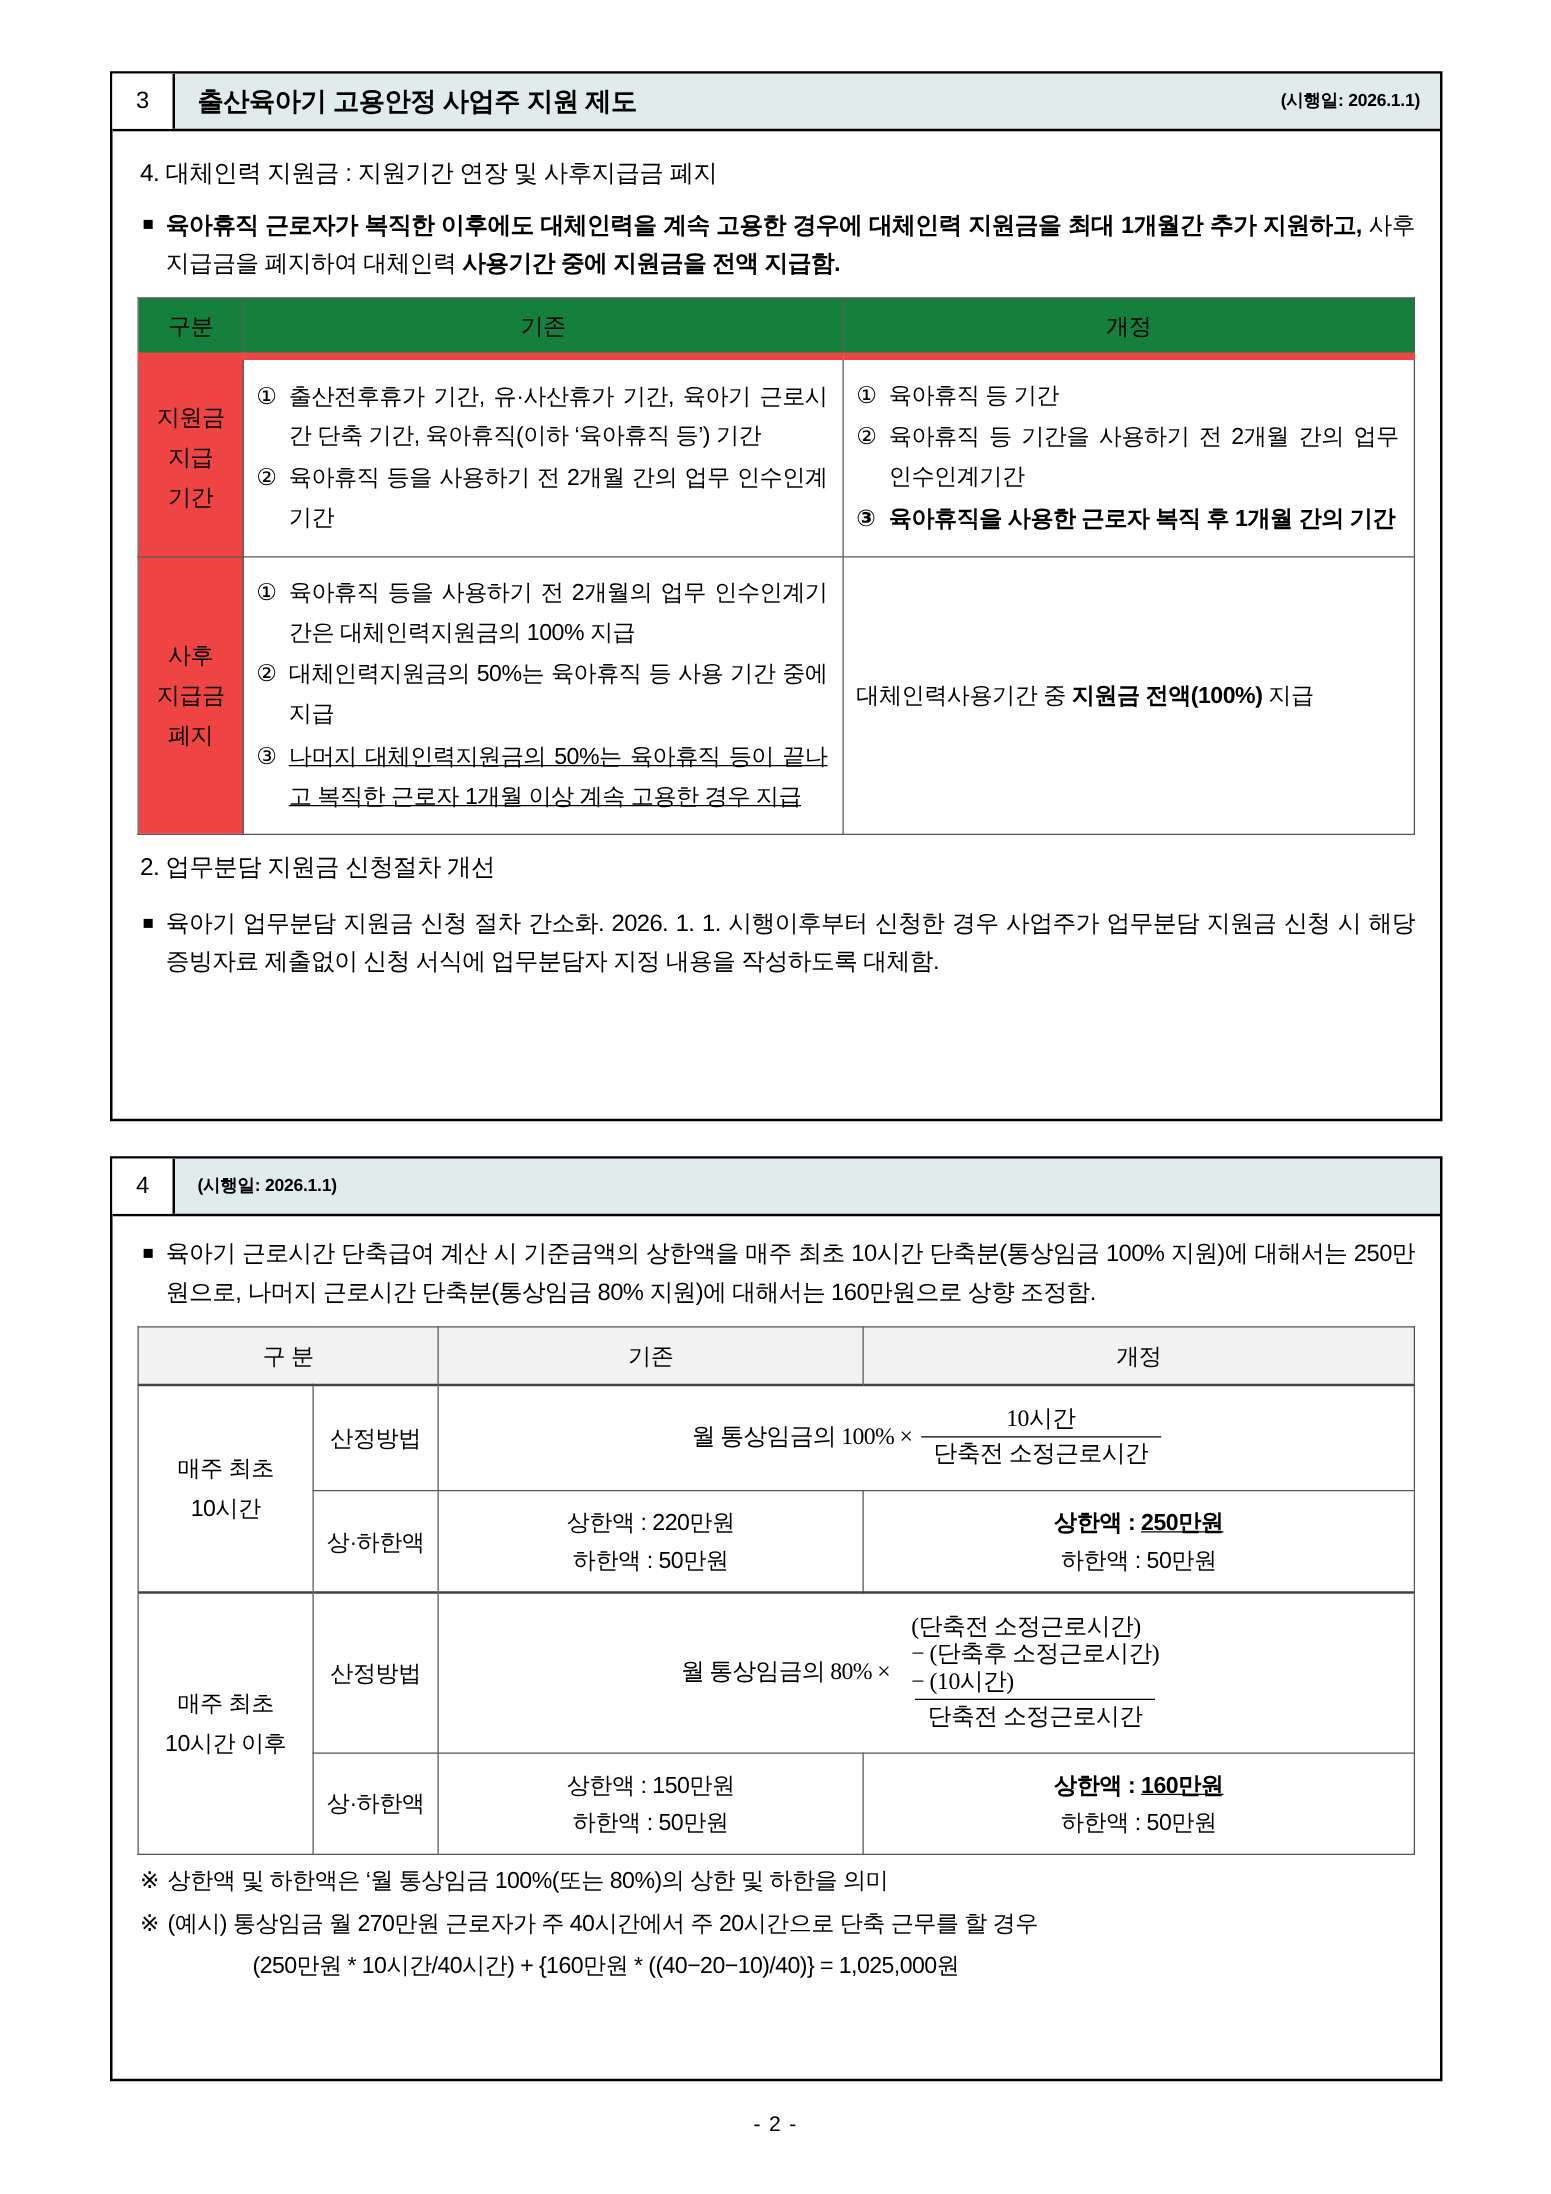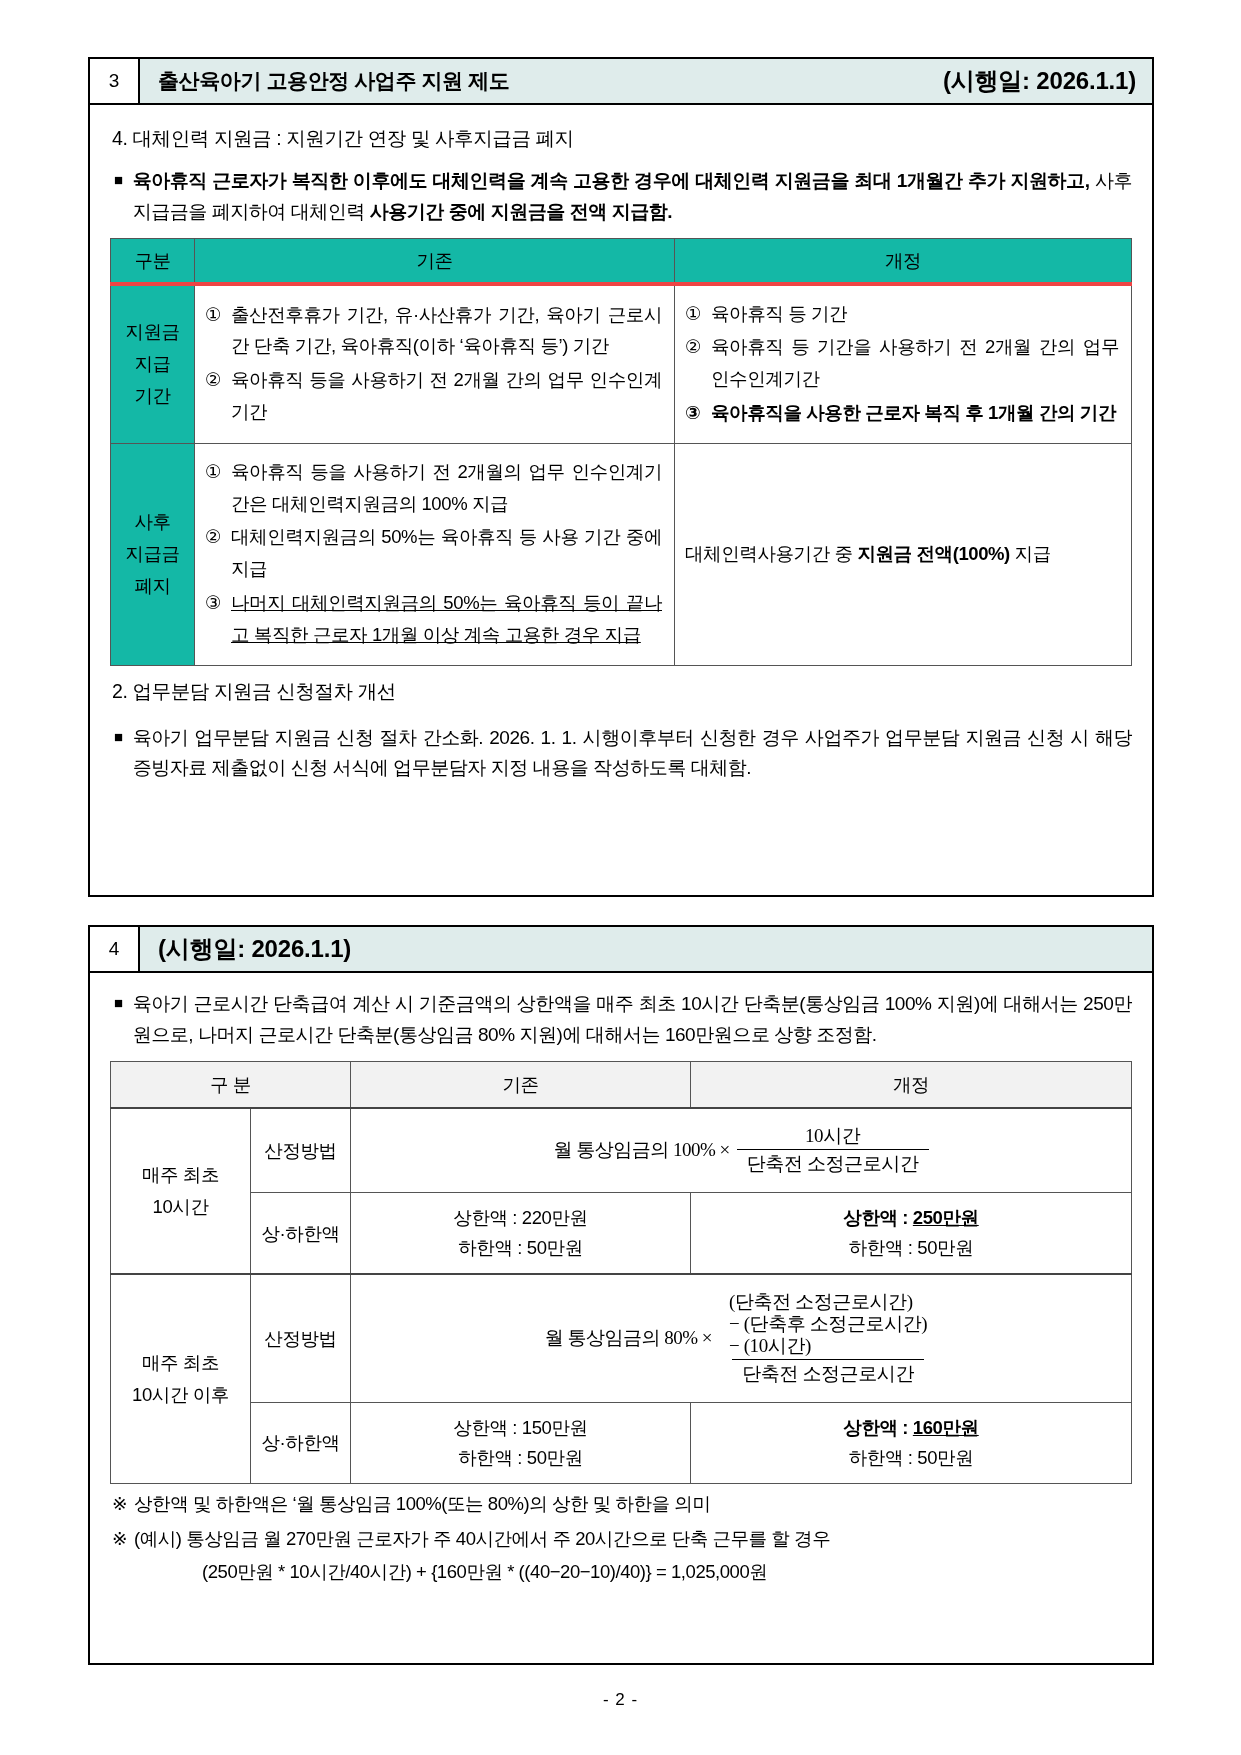--- a/index.html
+++ b/index.html
@@ -52,21 +52,21 @@
     flex: 1;
     display: flex;
     align-items: center;
     justify-content: space-between;
     padding: 0 16px 0 18px;
     font-size: 21px;
     font-weight: bold;
     letter-spacing: -0.4px;
   }
   .sec-date {
-    font-size: 24px;
+    font-size: 14px;
     font-weight: bold;
     letter-spacing: -0.2px;
   }
   .sec-body {
     padding: 14px 20px 10px 20px;
   }
 
   
   .numhead {
     font-size: 19.5px;
@@ -101,28 +101,28 @@
     table-layout: fixed;
     margin: 6px 0 4px 0;
   }
   table.grid th, table.grid td {
     border: 1px solid #555;
     vertical-align: middle;
     font-size: 18.5px;
     letter-spacing: -0.4px;
   }
   table.grid th {
-    background: #14b8a6;
+    background: #15803d;
     font-weight: normal;
     text-align: center;
     padding: 9px 4px;
-    border-bottom: 4px solid #ef4444;
+    border-bottom: 6px solid #ef4444;
   }
   td.rowlab {
-    background: #14b8a6;
+    background: #ef4444;
     text-align: center;
     line-height: 1.75;
     padding: 8px 4px;
   }
   td.cell {
     padding: 12px 12px 12px 10px;
     vertical-align: top;
     line-height: 1.72;
   }
   ol.circ {

